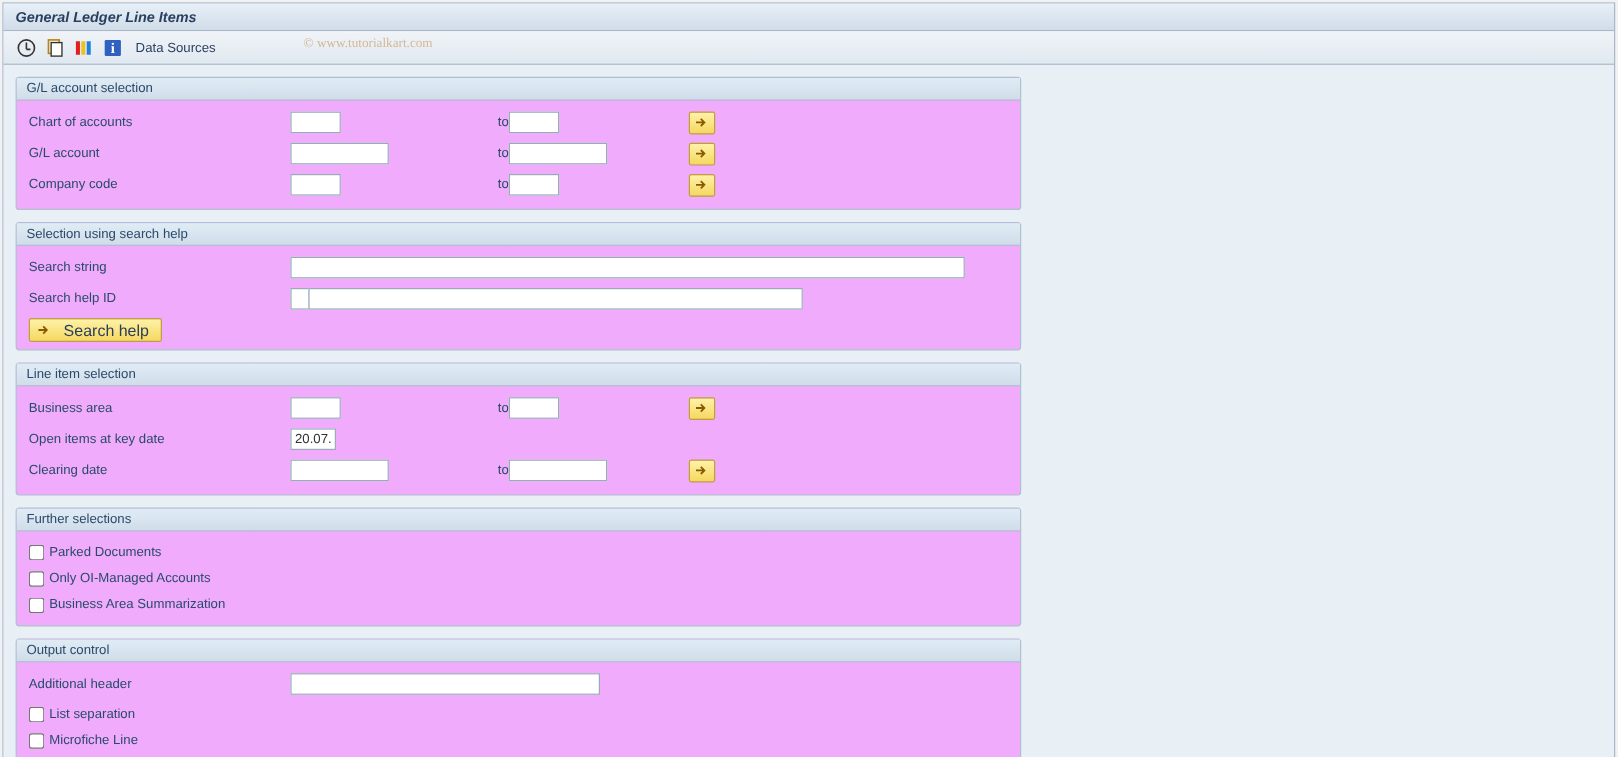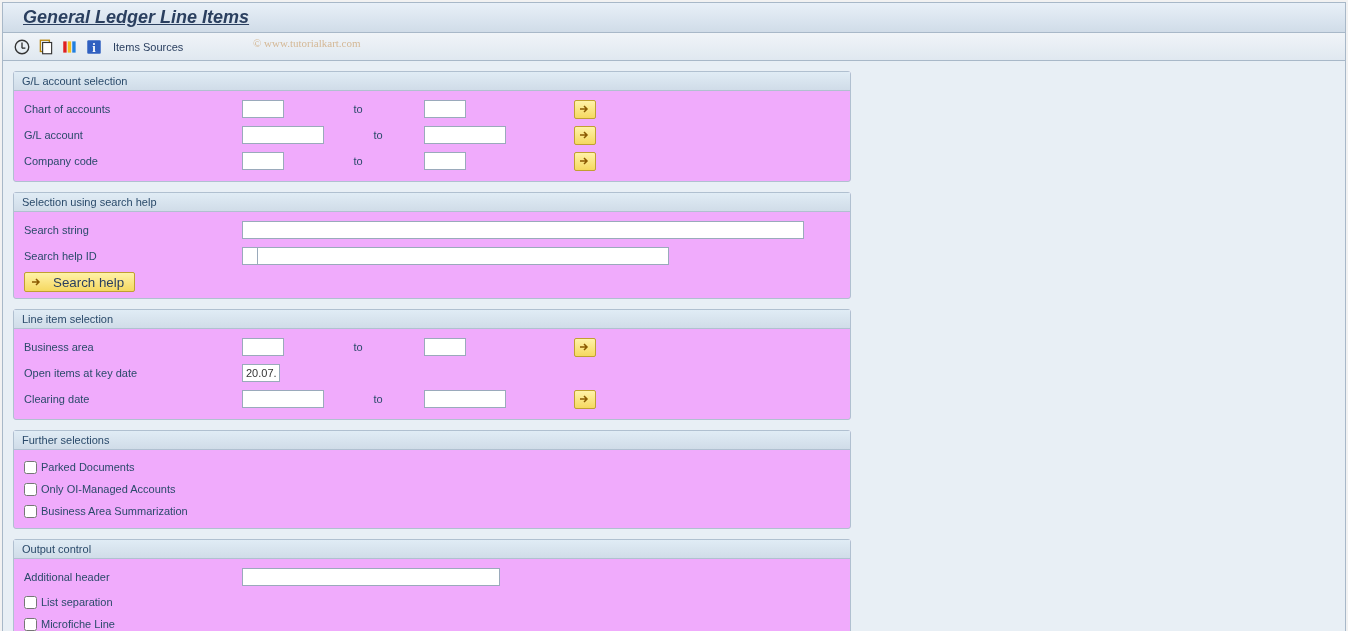--- a/index.html
+++ b/index.html
@@ -12,26 +12,25 @@
       overflow: hidden;
     }
     .window {
       border: 1px solid #a8b8c8;
       margin: 2px;
       background: #e8eff5;
     }
     .title-bar {
       background: linear-gradient(to bottom, #e8f0f8, #d0dce8);
       border-bottom: 1px solid #a8b8c8;
-      padding: 4px 20px;
-      font-size: 18px;
+      padding: 4px 10px;
+      font-size: 12px;
       font-style: italic;
       font-weight: bold;
       color: #2a3f5f;
-      text-decoration: underline;
     }
     .toolbar {
       background: linear-gradient(to bottom, #f0f4f8, #e0e8f0);
       border-bottom: 1px solid #a8b8c8;
       padding: 4px 10px;
       display: flex;
       align-items: center;
       gap: 6px;
       height: 28px;
       position: relative;
@@ -86,21 +85,21 @@
       margin-bottom: 2px;
     }
     .form-label {
       width: 218px;
       color: #2a4a6a;
       flex-shrink: 0;
     }
     .form-to {
       width: 140px;
       color: #2a4a6a;
-      text-align: center;
+      text-align: right;
       padding-left: 8px;
       flex-shrink: 0;
     }
     input[type="text"] {
       border: 1px solid #9aaabb;
       background: #fff;
       height: 18px;
       padding: 0 3px;
       font-size: 11px;
       color: #333;
@@ -183,21 +182,21 @@
           <rect x="6" y="3" width="3" height="10" fill="#f0c020"></rect>
           <rect x="10" y="3" width="3" height="10" fill="#2080e0"></rect>
         </svg>
     </span>
     <span class="toolbar-icon">
       <svg viewBox="0 0 16 16">
           <rect x="2" y="2" width="12" height="12" rx="1" fill="#3060c0"></rect>
           <text x="8" y="12" text-anchor="middle" fill="#fff" font-size="11" font-weight="bold" font-family="serif">i</text>
         </svg>
     </span>
-    <span class="toolbar-label">Items Sources</span>
+    <span class="toolbar-label">Data Sources</span>
     <span class="watermark">© www.tutorialkart.com</span>
   </div>
 
   <div class="content-area">
 
     <div class="group-box">
       <div class="group-title">G/L account selection</div>
       <div class="group-content">
         <div class="form-row">
           <span class="form-label">Chart of accounts</span>

